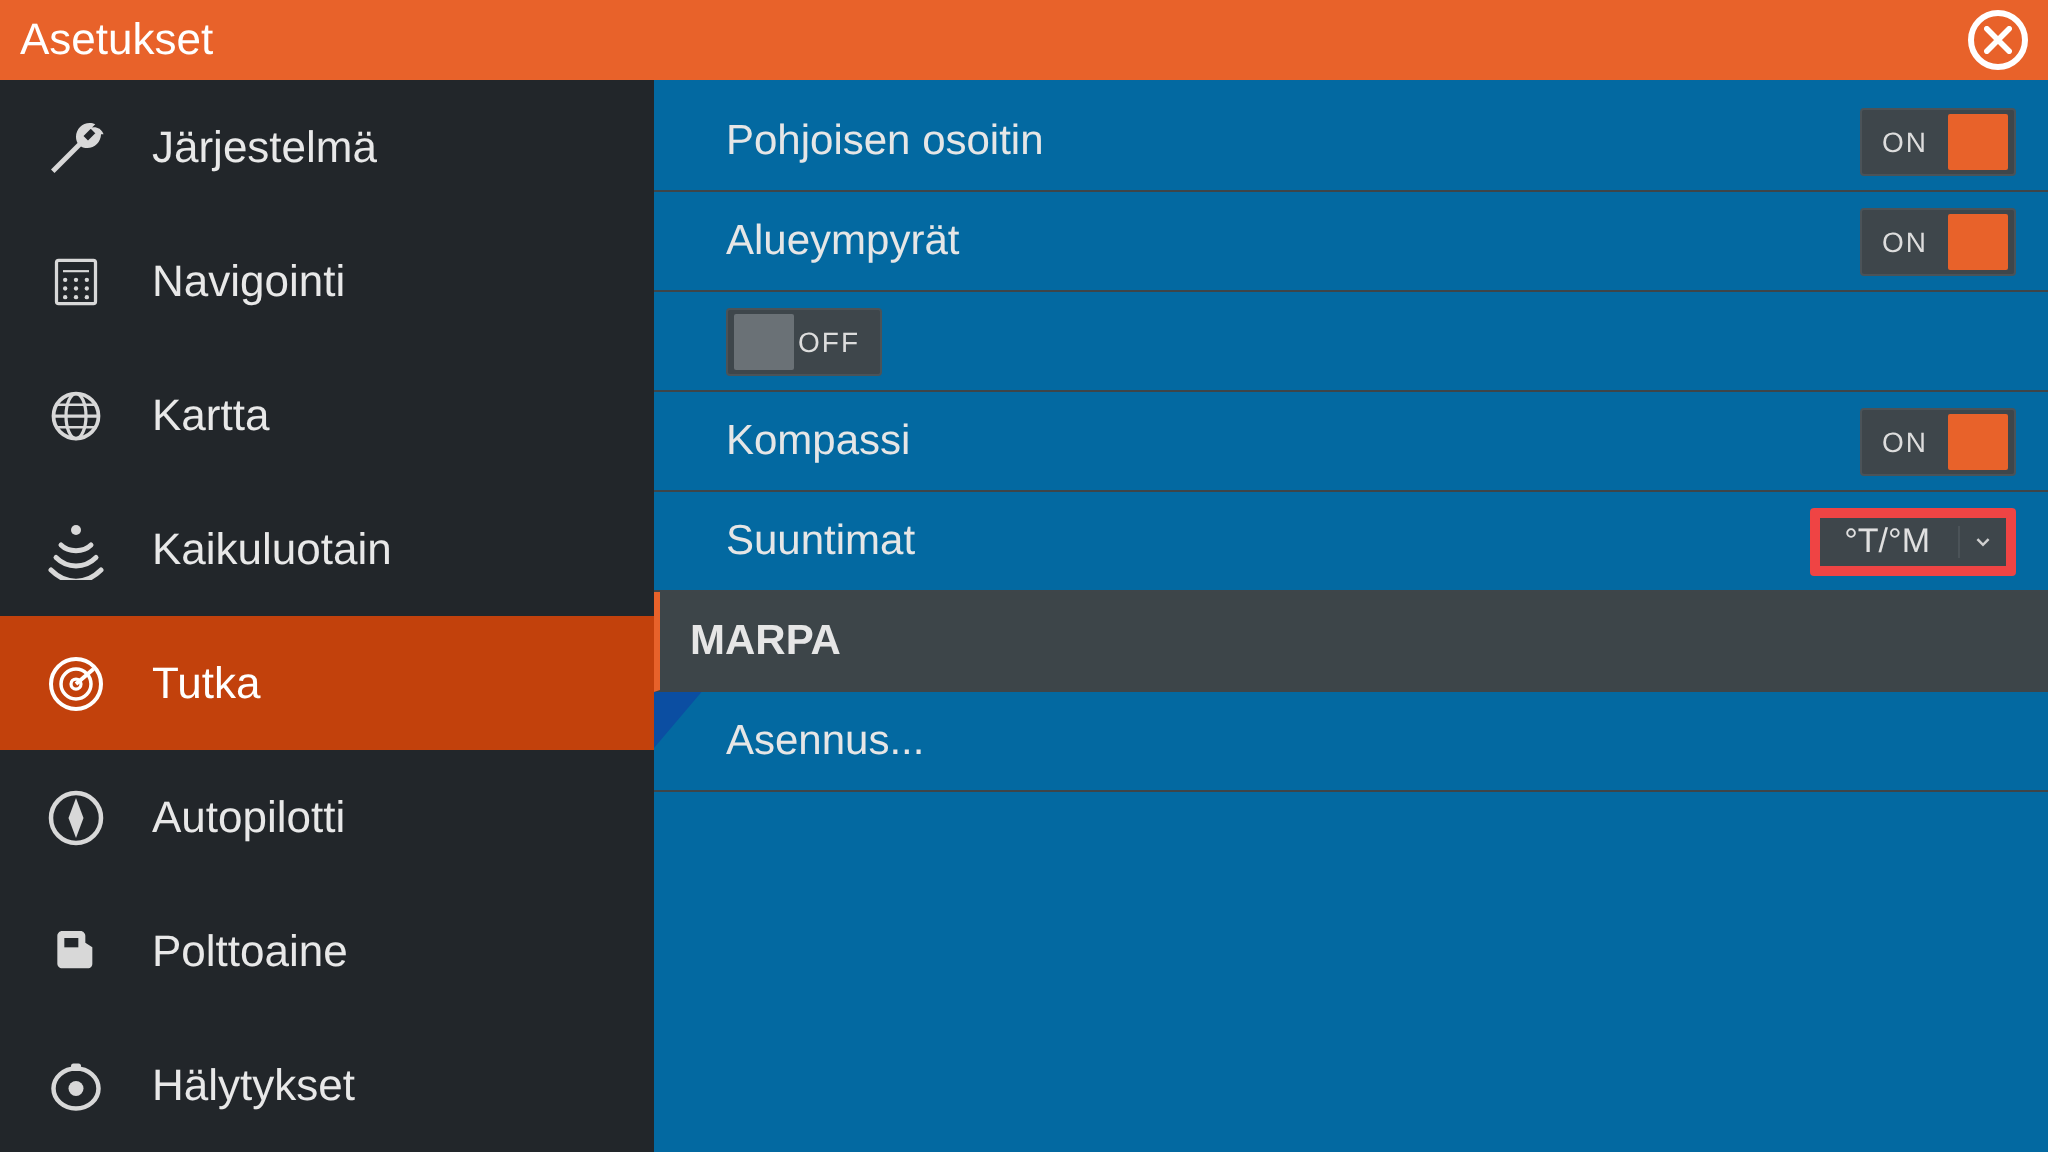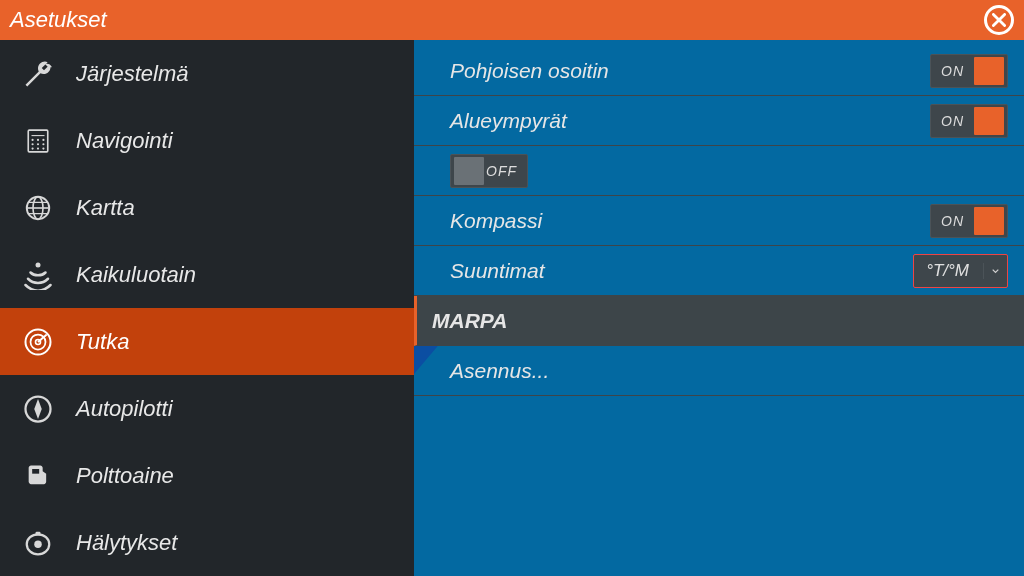--- a/index.html
+++ b/index.html
@@ -1,24 +1,24 @@
 <!DOCTYPE html>
 <html><head>
 <meta charset="utf-8">
 <style>
   * { box-sizing: border-box; margin: 0; padding: 0; }
   html, body { width: 1024px; height: 576px; overflow: hidden; font-family: Arial, Helvetica, sans-serif; background: #000; }
-  .window { width: 1024px; height: 576px; display: flex; flex-direction: column; background: #2a2f33; font-style: italic; }
+  .window { width: 1024px; height: 576px; display: flex; flex-direction: column; background: #2a2f33; }
   .titlebar { height: 42px; background: #e8622a; display: flex; align-items: center; padding: 0 10px; color: #fff; font-size: 22px; }
   .titlebar .title { flex: 1; }
   .close-btn { width: 30px; height: 30px; border: 3px solid #fff; border-radius: 50%; display: flex; align-items: center; justify-content: center; cursor: pointer; }
   .close-btn svg { width: 14px; height: 14px; }
   .body { flex: 1; display: flex; background: #2b3034; }
   
-  .sidebar { width: 414px; background: #22262a; display: flex; flex-direction: column; }
+  .sidebar { width: 327px; background: #22262a; display: flex; flex-direction: column; }
   .side-item { position: relative; height: 67px; display: flex; align-items: center; padding-left: 18px; color: #e8e8e8; font-size: 22px; cursor: pointer; }
   .side-item .icon { width: 40px; height: 40px; margin-right: 18px; color: #d8d8d8; display:flex; align-items:center; justify-content:center; }
   .side-item.active { background: #c2410c; color: #fff; }
   .side-item.active::after {
     content: ""; position: absolute; right: -28px; top: 0; width: 0; height: 0;
     border-top: 33.5px solid transparent; border-bottom: 33.5px solid transparent;
     border-left: 28px solid #0b4ea2;
   }
   .side-item.active .icon { color: #fff; }
   
@@ -29,21 +29,21 @@
   .row.link { cursor: pointer; }
   
   .toggle { width: 78px; height: 34px; background: #3e464b; border: 1px solid #4b5358; border-radius: 2px; display: flex; align-items: center; position: relative; cursor: pointer; font-size: 14px; color: #ddd; letter-spacing: 1px; text-align: right; }
   .toggle .txt { position:absolute; }
   .toggle.on .txt { left: 10px; }
   .toggle.off .txt { right: 10px; }
   .toggle .knob { position: absolute; width: 30px; height: 28px; top: 2px; border-radius: 1px; }
   .toggle.on .knob { right: 3px; background: #e8622a; }
   .toggle.off .knob { left: 3px; background: #6a7176; }
   
-  .dropdown { height: 34px; background: #3e464b; border: 1px solid #ef4444; border-radius: 2px; display: flex; align-items: center; padding: 0 8px 0 12px; color: #e0e0e0; font-size: 17px; cursor: pointer; gap: 10px; }
+  .dropdown { height: 34px; background: #3e464b; border: 5px solid #ef4444; border-radius: 2px; display: flex; align-items: center; padding: 0 8px 0 12px; color: #e0e0e0; font-size: 17px; cursor: pointer; gap: 10px; }
   .dropdown .chev { width: 16px; height: 16px; display:flex; align-items:center; justify-content:center; border-left:1px solid #4b5358; padding-left:8px; margin-left:4px;}
   .dropdown .chev svg { width: 12px; height: 12px; }
 </style>
 </head>
 <body>
 
 <div class="window">
 
   <div class="titlebar">
     <span class="title">Asetukset</span>

